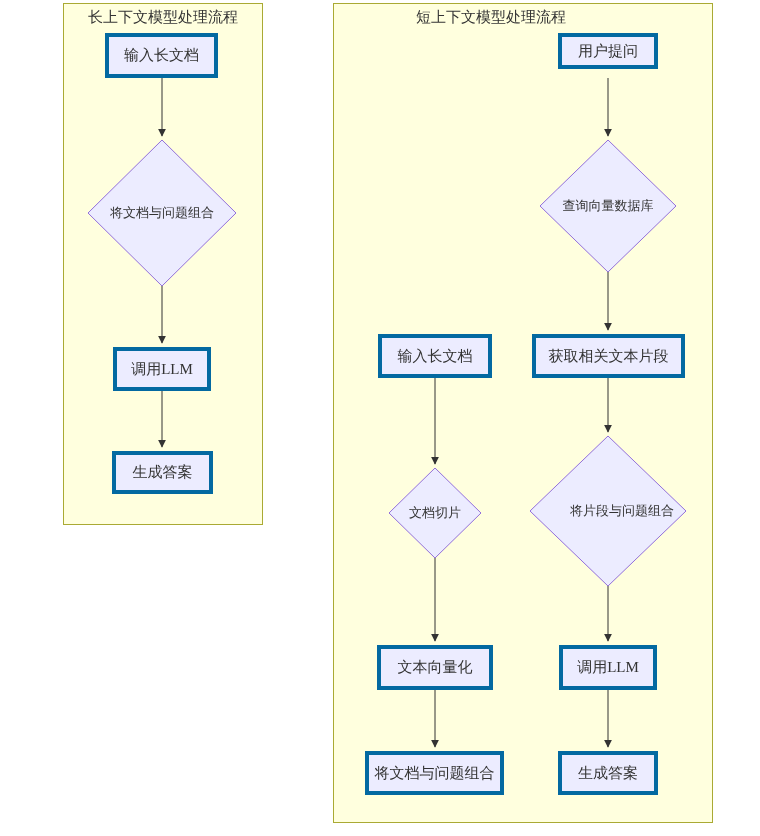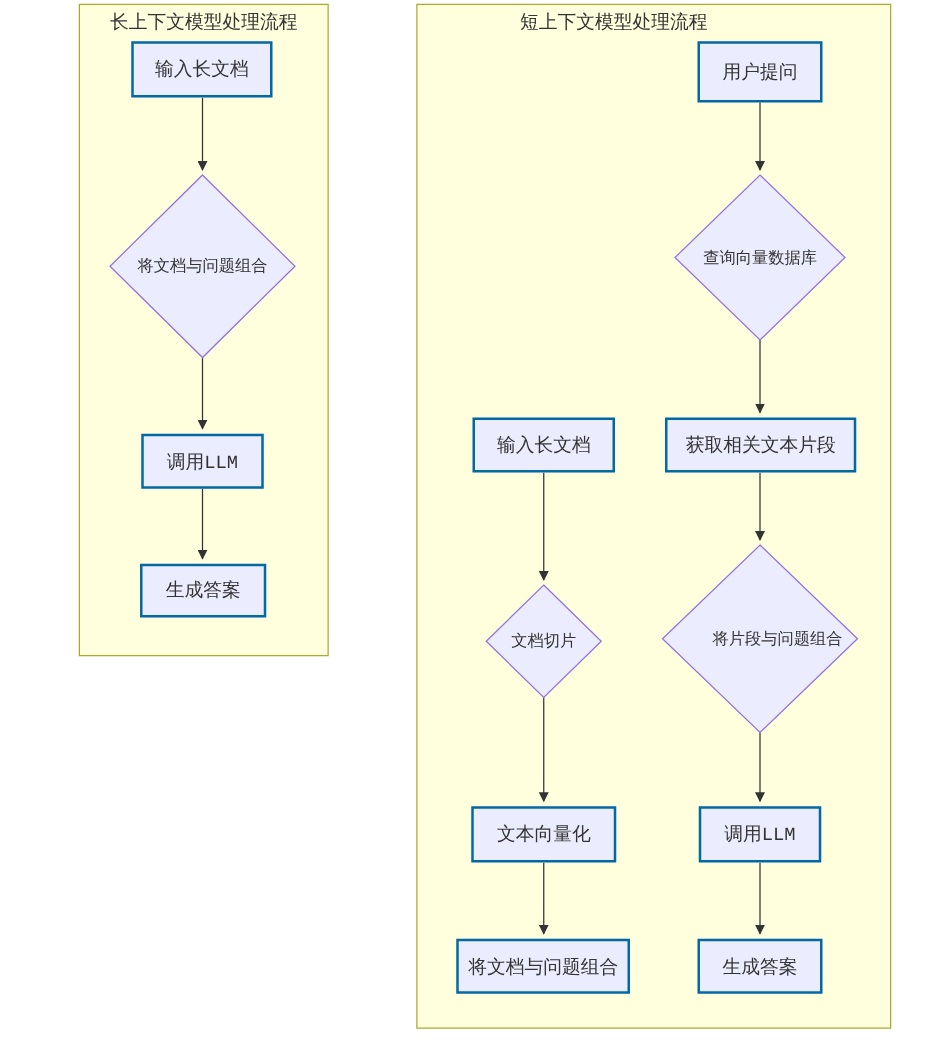--- a/index.html
+++ b/index.html
@@ -1,40 +1,40 @@
 <!DOCTYPE html>
 <html><head>
 <meta charset="utf-8">
 <style>
   html,body{margin:0;padding:0;background:#ffffff;}
   #canvas{
     position:relative;
     width:760px;height:836px;
     background:#ffffff;
-    font-family:Liberation Mono, monospace;
+    font-family:Liberation Serif, serif;
     color:#333333;
     overflow:hidden;
   }
   .subgraph{
     position:absolute;
     background:#ffffde;
     border:1px solid #aaaa33;
     box-sizing:border-box;
   }
   .subgraph-title{
     position:absolute;
     text-align:center;
     font-size:15px;
     color:#333333;
     white-space:nowrap;
   }
   .node{
     position:absolute;
     background:#ececff;
-    border:2px solid #0369a1;
+    border:4px solid #0369a1;
     box-sizing:border-box;
     display:flex;
     align-items:center;
     justify-content:center;
     font-size:15px;
     color:#333333;
     white-space:nowrap;
   }
   .diamond-label{
     position:absolute;
@@ -88,21 +88,21 @@
     <polygon points="608,140 676,206 608,272 540,206" fill="#ececff" stroke="#9370db" stroke-width="1"></polygon>
     <polygon points="435,468 481,513 435,558 389,513" fill="#ececff" stroke="#9370db" stroke-width="1"></polygon>
     <polygon points="608,436 686,511 608,586 530,511" fill="#ececff" stroke="#9370db" stroke-width="1"></polygon>
   </svg>
 
   <div class="node" style="left:105px;top:33px;width:113px;height:45px;">输入长文档</div>
   <div class="diamond-label" style="left:88px;top:140px;width:148px;height:146px;">将文档与问题组合</div>
   <div class="node" style="left:113px;top:347px;width:98px;height:44px;">调用LLM</div>
   <div class="node" style="left:112px;top:451px;width:101px;height:43px;">生成答案</div>
 
-  <div class="node" style="left:558px;top:33px;width:100px;height:49px;">用户提问</div>
+  <div class="node" style="left:558px;top:33px;width:100px;height:36px;">用户提问</div>
   <div class="diamond-label" style="left:540px;top:140px;width:136px;height:132px;">查询向量数据库</div>
   <div class="node" style="left:532px;top:334px;width:153px;height:44px;">获取相关文本片段</div>
   <div class="diamond-label" style="left:544px;top:436px;width:156px;height:150px;">将片段与问题组合</div>
   <div class="node" style="left:559px;top:645px;width:98px;height:45px;">调用LLM</div>
   <div class="node" style="left:558px;top:751px;width:100px;height:44px;">生成答案</div>
 
   <div class="node" style="left:378px;top:334px;width:114px;height:44px;">输入长文档</div>
   <div class="diamond-label" style="left:389px;top:468px;width:92px;height:90px;">文档切片</div>
   <div class="node" style="left:377px;top:645px;width:116px;height:45px;">文本向量化</div>
   <div class="node" style="left:365px;top:751px;width:139px;height:44px;">将文档与问题组合</div>

